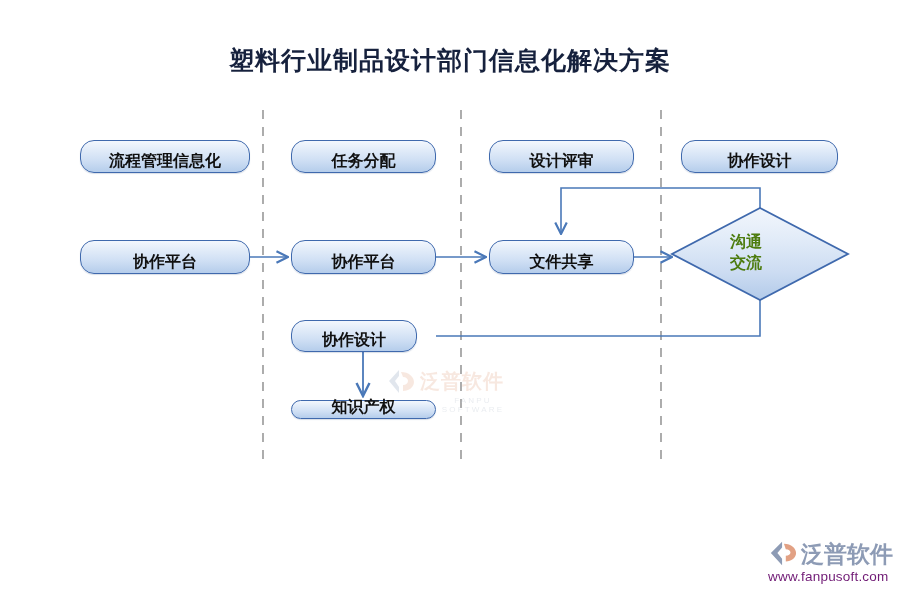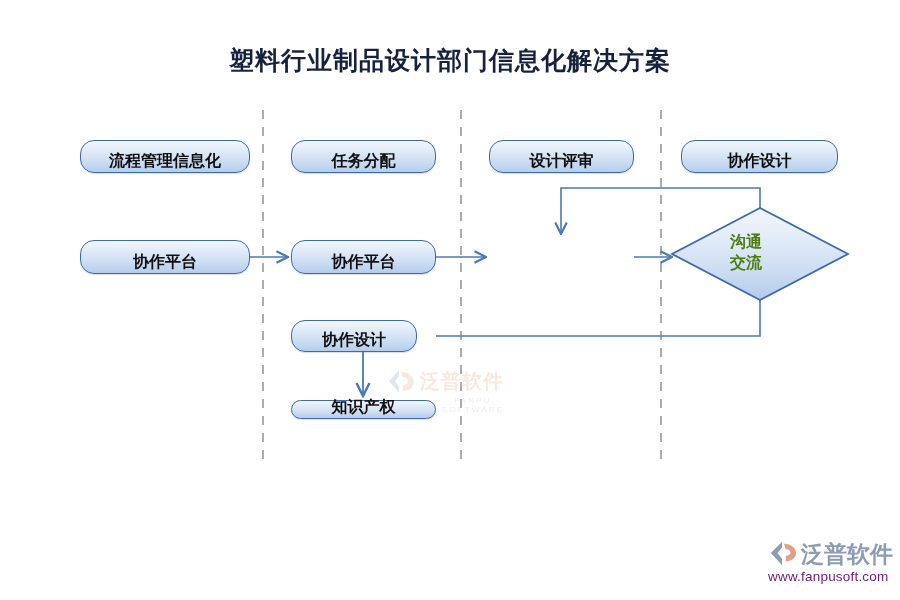--- a/index.html
+++ b/index.html
@@ -202,20 +202,23 @@
   </div>
 
   <div class="node" style="left:80px; top:240px; width:170px; height:34px;">
     <span class="node-label">协作平台</span>
   </div>
 
   <div class="node" style="left:291px; top:240px; width:145px; height:34px;">
     <span class="node-label">协作平台</span>
   </div>
 
+  <div class="node" style="left:489px; top:240px; width:145px; height:34px;">
+    <span class="node-label">文件共享</span>
+  </div>
 
   <div class="diamond-label" style="left:730px; top:231px; width:64px;">
     <div>沟通</div>
     <div>交流</div>
   </div>
 
   <div class="node" style="left:291px; top:320px; width:126px; height:32px;">
     <span class="node-label">协作设计</span>
   </div>
 

